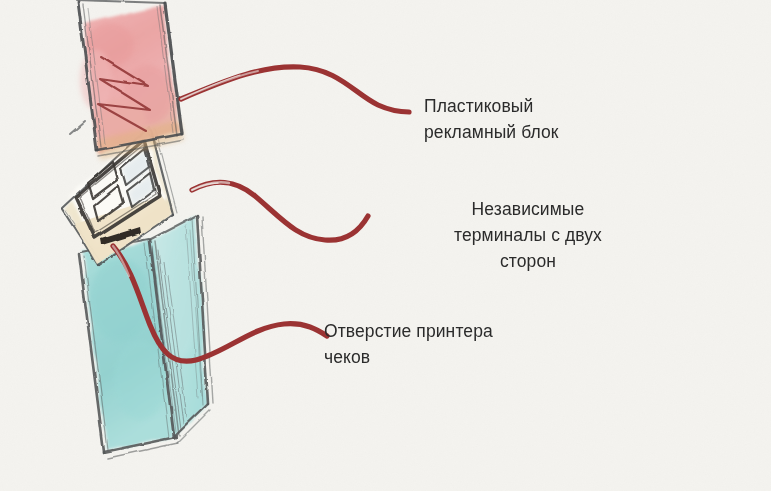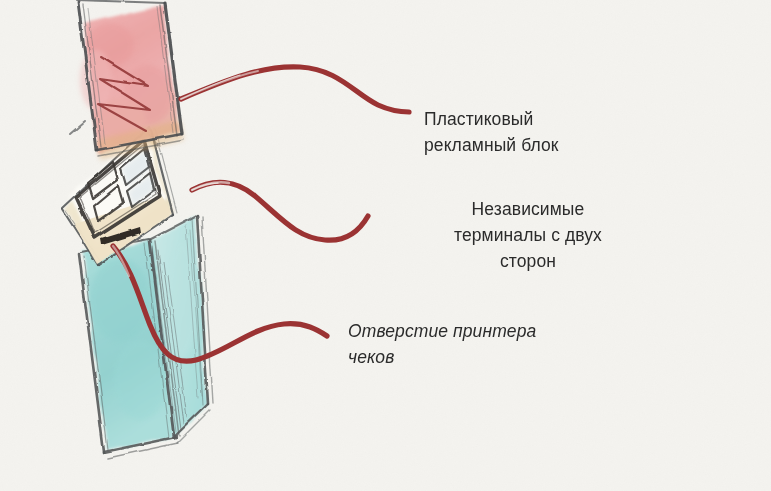--- a/index.html
+++ b/index.html
@@ -32,23 +32,23 @@
   .callout-label {
     position: absolute;
     color: #2b2b2b;
     font-size: 17.5px;
     line-height: 26px;
     letter-spacing: 0.1px;
     white-space: pre-line;
     font-weight: 400;
     -webkit-font-smoothing: antialiased;
   }
-  #label-1 { left: 424px; top: 106px;  width: 230px; }
+  #label-1 { left: 424px; top: 93px;  width: 230px; }
   #label-2 { left: 413px; top: 196px; width: 230px; text-align: center; }
-  #label-3 { left: 348px; top: 318px; width: 240px; font-style: italic; }
+  #label-3 { left: 324px; top: 318px; width: 240px; }
 </style>
 </head>
 <body>
 
 <div id="stage">
 
   <svg id="artwork" viewBox="0 0 771 491" xmlns="http://www.w3.org/2000/svg">
     <defs>
 
       <filter id="grain">

